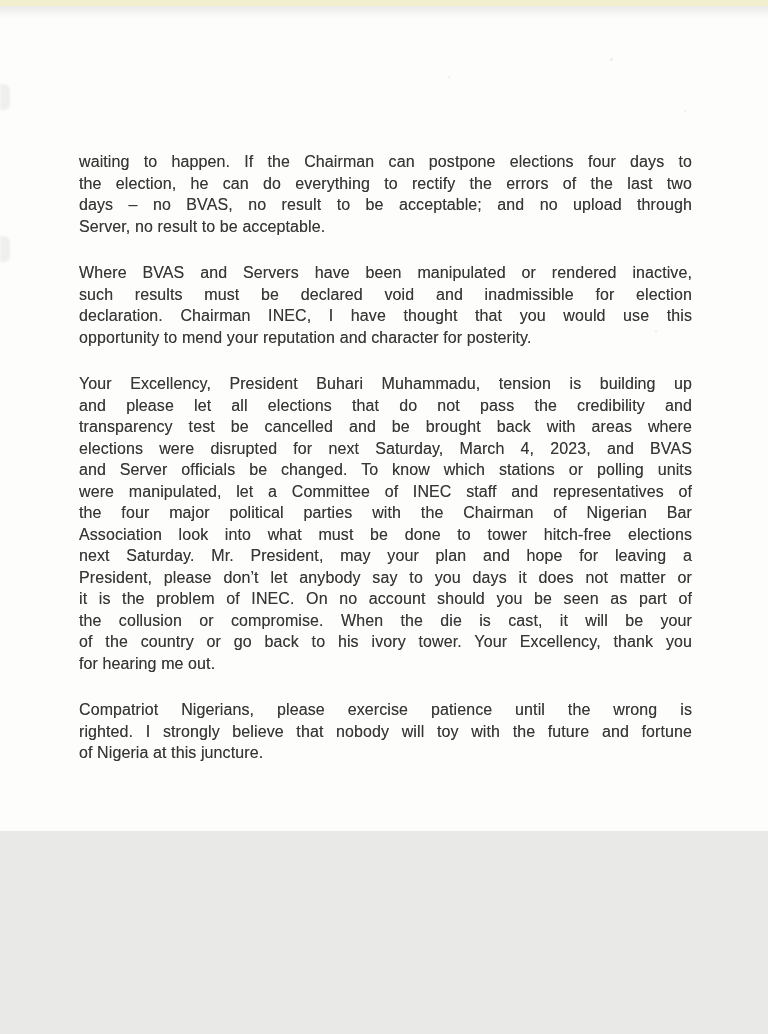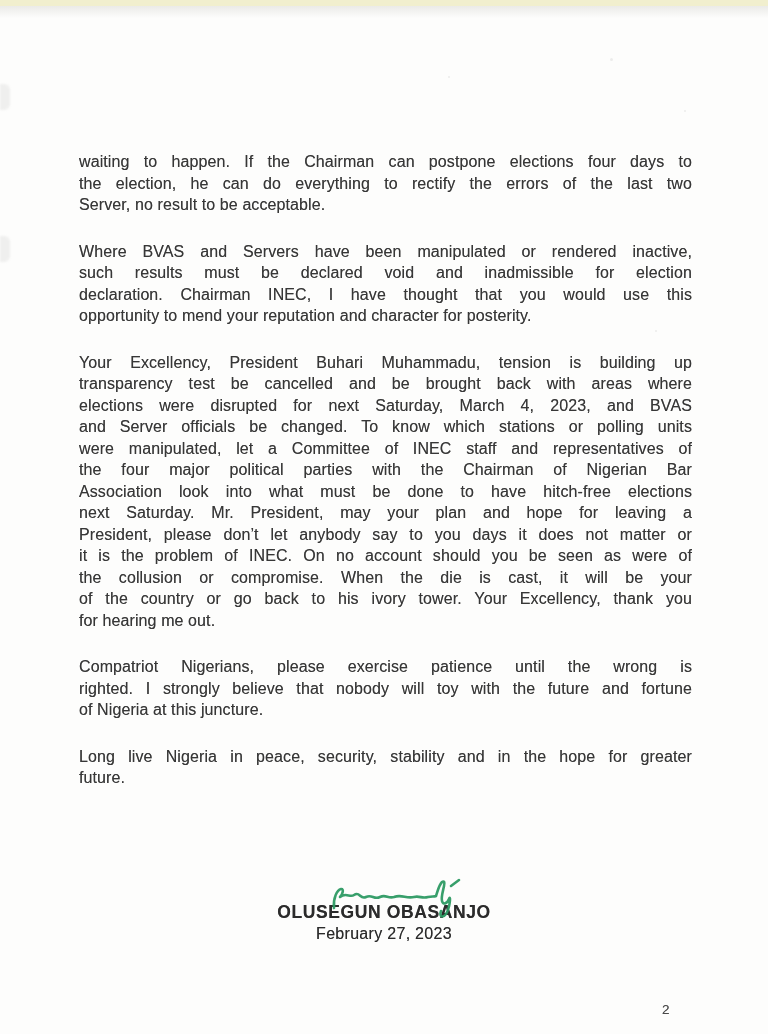--- a/index.html
+++ b/index.html
@@ -1,19 +1,19 @@
 <!DOCTYPE html>
 <html style="--sig-green: #2d9a63; --ink: #373737; --paper: #fdfdfc; --edge: #f1efce;"><head>
 <meta charset="utf-8">
 <style>
   html, body { margin: 0; padding: 0; background: #e9e9e7; }
   #stage {
     position: relative;
     width: 768px;
-    height: 1034px;
+    height: 831px;
     margin: 0 auto;
     background: var(--paper, #fdfdfc);
     overflow: hidden;
     font-family: "Liberation Sans", sans-serif;
   }
   
   .top-strip {
     position: absolute; left: 0; top: 0; width: 768px; height: 6px;
     background: var(--edge, #f1efce);
   }
@@ -86,51 +86,49 @@
   <div class="speck" style="left:610px; top:58px;  width:3px; height:3px;"></div>
   <div class="speck" style="left:684px; top:110px; width:2px; height:2px;"></div>
   <div class="speck" style="left:686px; top:187px; width:3px; height:2px;"></div>
   <div class="speck" style="left:655px; top:330px; width:2px; height:2px;"></div>
   <div class="speck" style="left:448px; top:76px;  width:2px; height:2px;"></div>
 
   <div id="letter-body" class="letter-body">
       <div class="para">
         <div class="line">waiting to happen.  If the Chairman can postpone elections four days to</div>
         <div class="line">the election, he can do everything to rectify the errors of the last two</div>
+        <div class="line">days – no BVAS, no result to be acceptable; and no upload through</div>
         <div class="line last">Server, no result to be acceptable.</div>
       </div>
       <div class="para">
         <div class="line">Where BVAS and Servers have been manipulated or rendered inactive,</div>
         <div class="line">such results must be declared void and inadmissible for election</div>
         <div class="line">declaration.  Chairman INEC, I have thought that you would use this</div>
         <div class="line last">opportunity to mend your reputation and character for posterity.</div>
       </div>
       <div class="para">
         <div class="line">Your Excellency, President Buhari Muhammadu, tension is building up</div>
+        <div class="line">and please let all elections that do not pass the credibility and</div>
         <div class="line">transparency test be cancelled and be brought back with areas where</div>
         <div class="line">elections were disrupted for next Saturday, March 4, 2023, and BVAS</div>
         <div class="line">and Server officials be changed.  To know which stations or polling units</div>
         <div class="line">were manipulated, let a Committee of INEC staff and representatives of</div>
         <div class="line">the four major political parties with the Chairman of Nigerian Bar</div>
-        <div class="line">Association look into what must be done to have hitch-free elections</div>
+        <div class="line">Association look into what must be done to tower hitch-free elections</div>
         <div class="line">next Saturday.  Mr. President, may your plan and hope for leaving a</div>
         <div class="line">President, please don’t let anybody say to you days it does not matter or</div>
-        <div class="line">it is the problem of INEC.  On no account should you be seen as were of</div>
+        <div class="line">it is the problem of INEC.  On no account should you be seen as part of</div>
         <div class="line">the collusion or compromise.  When the die is cast, it will be your</div>
         <div class="line">of the country or go back to his ivory tower.  Your Excellency, thank you</div>
         <div class="line last">for hearing me out.</div>
       </div>
       <div class="para">
         <div class="line">Compatriot Nigerians, please exercise patience until the wrong is</div>
         <div class="line">righted.  I strongly believe that nobody will toy with the future and fortune</div>
         <div class="line last">of Nigeria at this juncture.</div>
-      </div>
-      <div class="para">
-        <div class="line">Long live Nigeria in peace, security, stability and in the hope for greater</div>
-        <div class="line last">future.</div>
       </div>
     </div>
 
   <svg class="sig-scribble" viewBox="0 0 158 44" aria-hidden="true">
     <path d="M14,31 C13,21 17,13 21,12 C24,11.5 23,17 20,20
              C26,15 30,21 34,18 C40,14 40,23 46,20
              C52,17 54,23 60,20 C66,17 68,22 74,20
              C82,17 86,22 94,20 C100,18.5 102,22 108,20
              C112,19 114,20 116,19 C118,13 119,8 122,5
              C124,3.5 125,5 124,9 C123,14 121,20 122,24

